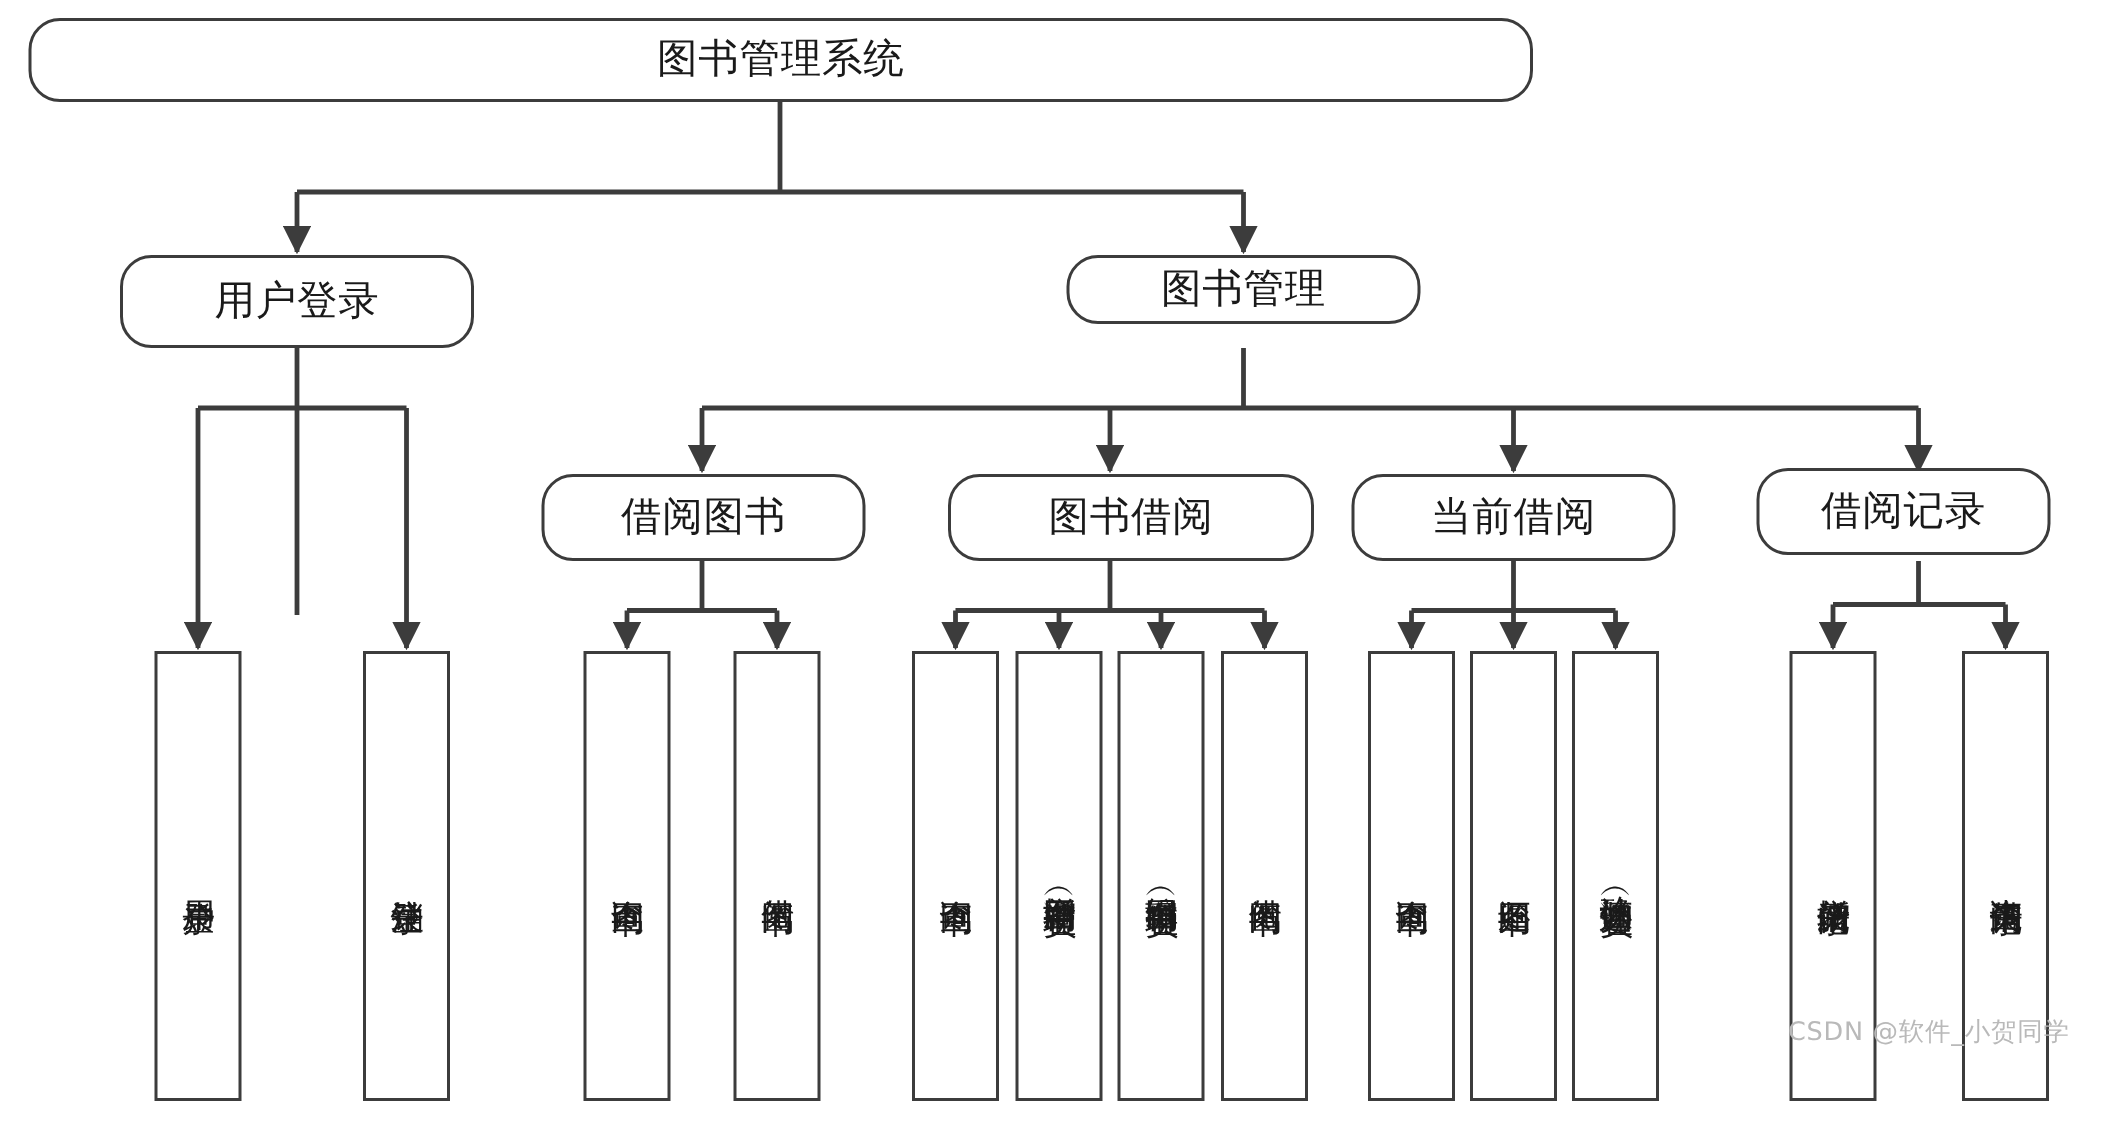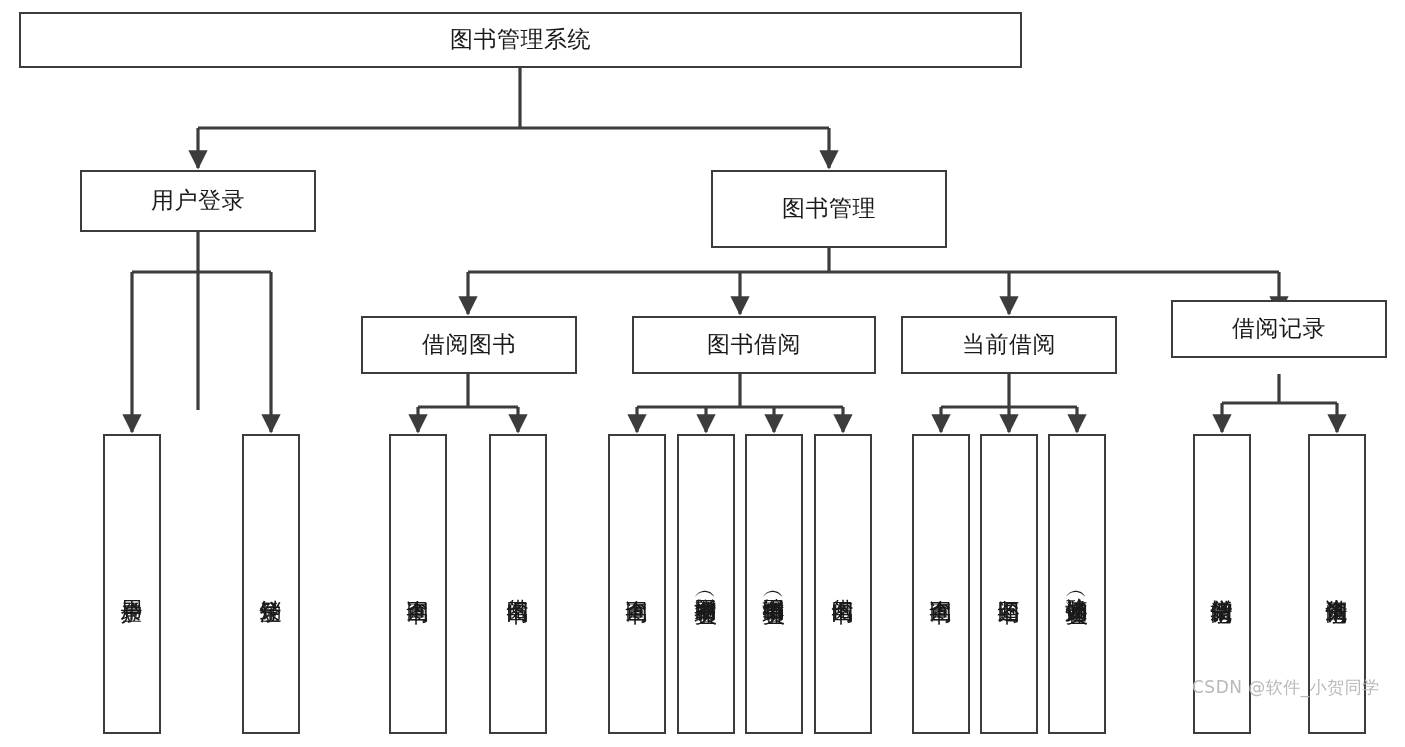--- a/index.html
+++ b/index.html
@@ -28,24 +28,25 @@
     position: absolute;
     box-sizing: border-box;
     border: 2.5px solid #3c3c3c;
     background: #ffffff;
     display: flex;
     align-items: center;
     justify-content: center;
     color: #1a1a1a;
   }
   .node-h {
-    font-size: 23px;
+    font-size: 27px;
     letter-spacing: 0.5px;
     line-height: 1.1;
     white-space: nowrap;
+    border-radius: 21px;
   }
   .node-v {
     align-items: center;
     justify-content: center;
   }
   .vtext {
     writing-mode: vertical-rl;
     text-orientation: upright;
     font-size: 22px;
     line-height: 1.32;
@@ -122,34 +123,34 @@
     </g>
   </svg>
 
   <div class="node node-h" style="left:19px; top:12px; width:1003px; height:56px;">
     <span>图书管理系统</span>
   </div>
 
   <div class="node node-h" style="left:80px; top:170px; width:236px; height:62px;">
     <span>用户登录</span>
   </div>
-  <div class="node node-h" style="left:711px; top:170px; width:236px; height:78px;">
+  <div class="node node-h" style="left:711px; top:170px; width:236px; height:46px;">
     <span>图书管理</span>
   </div>
 
   <div class="node node-h" style="left:361px; top:316px; width:216px; height:58px;">
     <span>借阅图书</span>
   </div>
   <div class="node node-h" style="left:632px; top:316px; width:244px; height:58px;">
     <span>图书借阅</span>
   </div>
   <div class="node node-h" style="left:901px; top:316px; width:216px; height:58px;">
     <span>当前借阅</span>
   </div>
-  <div class="node node-h" style="left:1171px; top:300px; width:216px; height:58px;">
+  <div class="node node-h" style="left:1171px; top:312px; width:196px; height:58px;">
     <span>借阅记录</span>
   </div>
 
   <div class="node node-v" style="left:103px; top:434px; width:58px; height:300px;">
     <span class="vtext">用户登录</span>
   </div>
   <div class="node node-v" style="left:242px; top:434px; width:58px; height:300px;">
     <span class="vtext">注销登录</span>
   </div>
 

